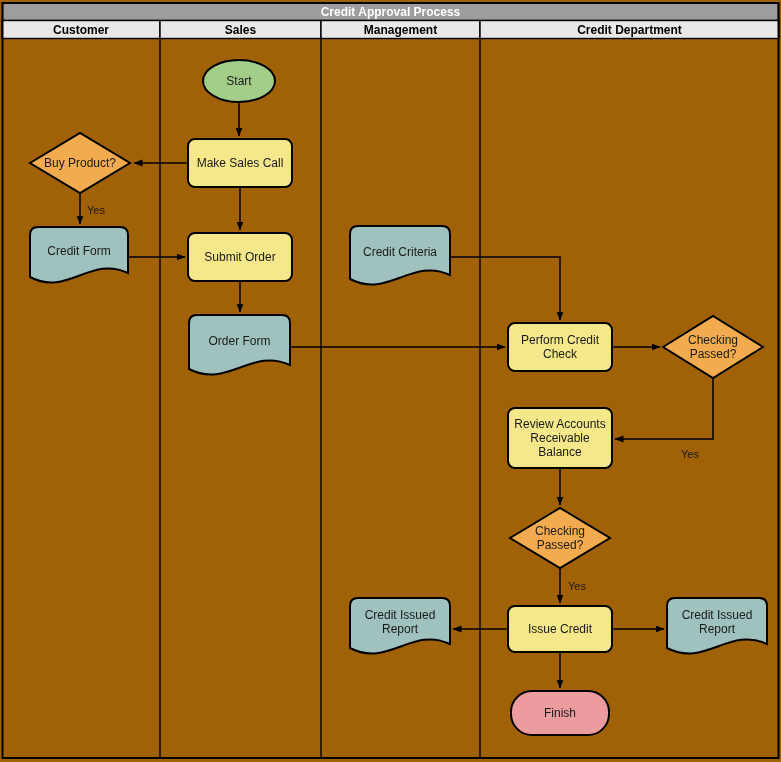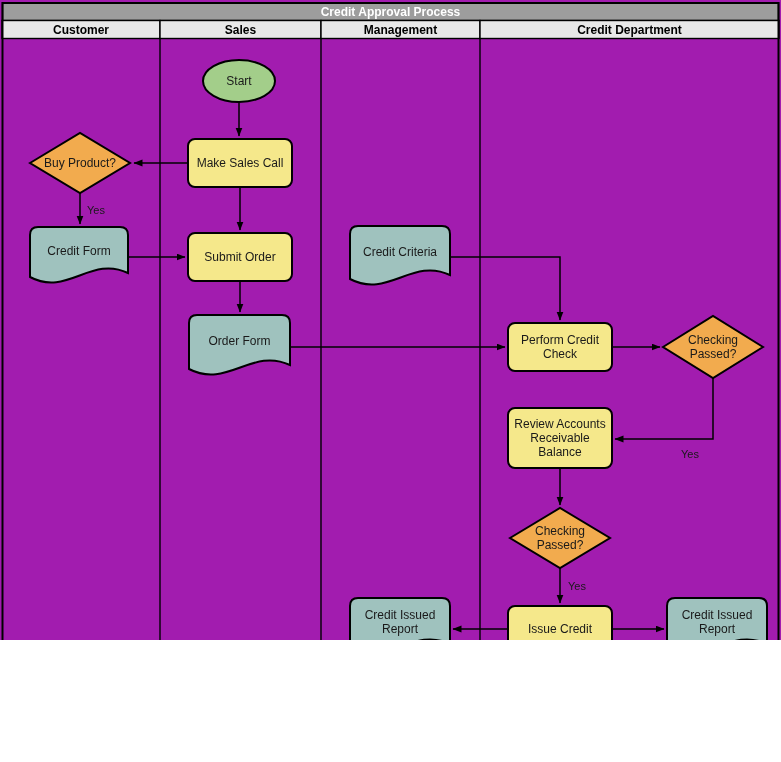--- a/index.html
+++ b/index.html
@@ -4,22 +4,22 @@
 <style>
   html, body {
     margin: 0;
     padding: 0;
     background: #ffffff;
     font-family: "Liberation Sans", sans-serif;
   }
   #stage {
     position: relative;
     width: 781px;
-    height: 640px;
-    background: #a21caf;
+    height: 762px;
+    background: #a16207;
     overflow: hidden;
   }
   #canvas {
     position: absolute;
     left: 0;
     top: 0;
   }
   #canvas text {
     font-family: "Liberation Sans", sans-serif;
     fill: #1a1a1a;

